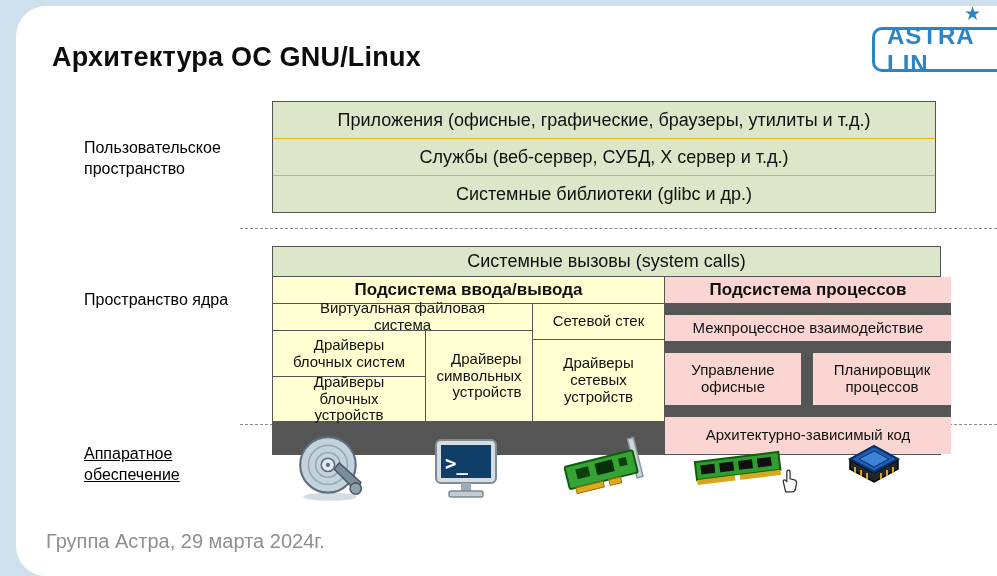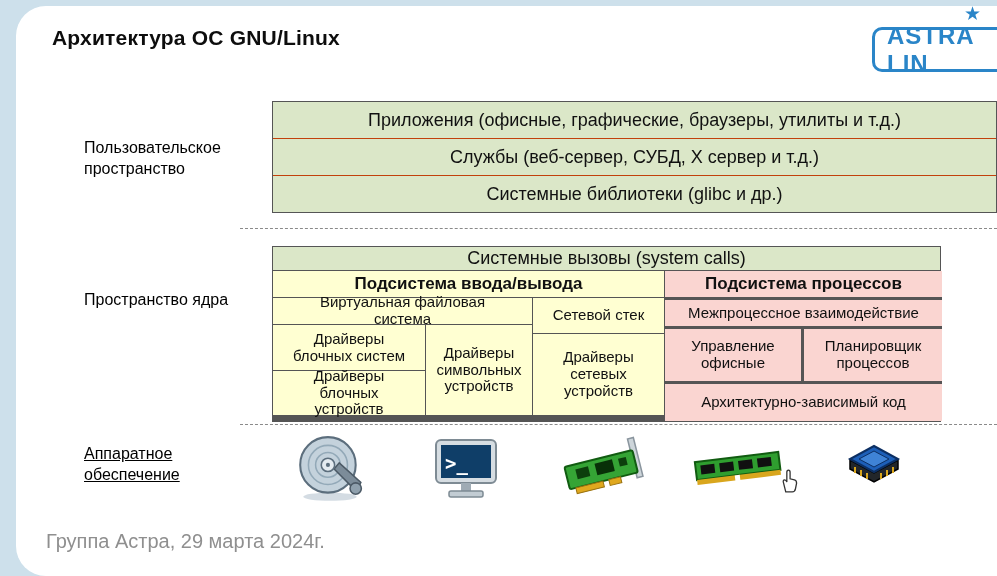--- a/index.html
+++ b/index.html
@@ -1,47 +1,47 @@
 <!DOCTYPE html>
 <html><head>
 <meta charset="utf-8">
 <style>
   * { margin:0; padding:0; box-sizing:border-box; }
   body { font-family:"Liberation Sans", sans-serif; }
   .slide{ position:relative; width:997px; height:576px; background:#cde0eb; overflow:hidden; }
   .panel{ position:absolute; left:16px; top:6px; width:1040px; height:570px; background:#ffffff; border-radius:30px; }
-  .title{ position:absolute; left:52px; top:26px; font-size:21px; font-weight:bold; color:#0d0d0d; letter-spacing:0.2px; }
+  .title{ position:absolute; left:52px; top:42px; font-size:27px; font-weight:bold; color:#0d0d0d; letter-spacing:0.2px; }
   .logo{ position:absolute; left:872px; top:27px; width:150px; height:45px; border:3px solid #2a85c8; border-radius:10px;
          background:#fff; display:flex; align-items:center; padding-left:12px;
          color:#2a85c8; font-size:24px; font-weight:bold; letter-spacing:1px; }
   .logo-star{ position:absolute; left:964px; top:2px; color:#2a85c8; font-size:19px; }
   .side-label{ position:absolute; font-size:16px; color:#000000; line-height:1.3; }
   .lbl-user{ left:84px; top:138px; width:190px; }
   .lbl-kernel{ left:84px; top:290px; width:150px; }
   .lbl-hw{ left:84px; top:444px; width:150px;text-decoration:underline; }
 
-  .us-table{ position:absolute; left:272px; top:101px; width:725px; border:1px solid #555; background:#c2410c; display:grid; grid-template-rows:36px 36px 36px; gap:1px; }
+  .us-table{ position:absolute; left:272px; top:101px; width:664px; border:1px solid #555; background:#eab308; display:grid; grid-template-rows:36px 36px 36px; gap:1px; }
   .us-row{ background:#dbe7c8; display:flex; align-items:center; justify-content:center; font-size:18px; color:#111; }
 
   .dash{ position:absolute; left:240px; right:0; border-top:1px dashed #8a8a8a; height:0; }
   .dash1{ top:228px; } .dash2{ top:424px; }
 
   .kernel{ position:absolute; left:272px; top:246px; width:669px; }
-  .syscalls{ height:25px; border:1px solid #555; background:#dbe7c8; display:flex; align-items:center; justify-content:center; font-size:18px; color:#111; }
+  .syscalls{ height:31px; border:1px solid #555; background:#dbe7c8; display:flex; align-items:center; justify-content:center; font-size:18px; color:#111; }
   .kbody{ display:flex; border:1px solid #555; border-top:none; background:#555; gap:1px; }
   .io-grid{ display:grid; grid-template-columns:152px 106px 131px; grid-template-rows:26px 26px 8px 36px 44px; gap:1px; background:#555; }
-  .proc-grid{ display:grid; grid-template-columns:136px 138px; grid-template-rows:26px 26px 52px 37px; gap:3px; background:#555; }
+  .proc-grid{ display:grid; grid-template-columns:136px 138px; grid-template-rows:26px 26px 52px 37px; gap:12px; background:#555; }
   .cell{ display:flex; align-items:center; justify-content:center; text-align:center; padding:1px 17px; font-size:15px; line-height:1.12; color:#111; }
   .yellow{ background:#ffffd2; } .pink{ background:#fad5d1; }
   .hdr{ font-weight:bold; font-size:17px; }
   .io-header{ grid-column:1/4; grid-row:1; }
   .io-vfs{ grid-column:1/3; grid-row:2; }
   .io-net-stack{ grid-column:3/4; grid-row:2/4; }
   .io-fs{ grid-column:1/2; grid-row:3/5; }
-  .io-char{ grid-column:2/3; grid-row:3/6; }
+  .io-char{ grid-column:2/3; grid-row:3/6;text-align:right; }
   .io-block{ grid-column:1/2; grid-row:5/6; }
   .io-netdrv{ grid-column:3/4; grid-row:4/6; }
   .p-header{ grid-column:1/3; grid-row:1; }
   .p-ipc{ grid-column:1/3; grid-row:2;text-align:center; }
   .p-mem{ grid-column:1/2; grid-row:3; }
   .p-sched{ grid-column:2/3; grid-row:3; }
   .p-arch{ grid-column:1/3; grid-row:4; }
 
   .hw-icons{ position:absolute; left:282px; top:430px; width:640px; display:flex; justify-content:space-between; align-items:center; }
   .hw-icon{ width:96px; height:78px; display:flex; align-items:center; justify-content:center; }

